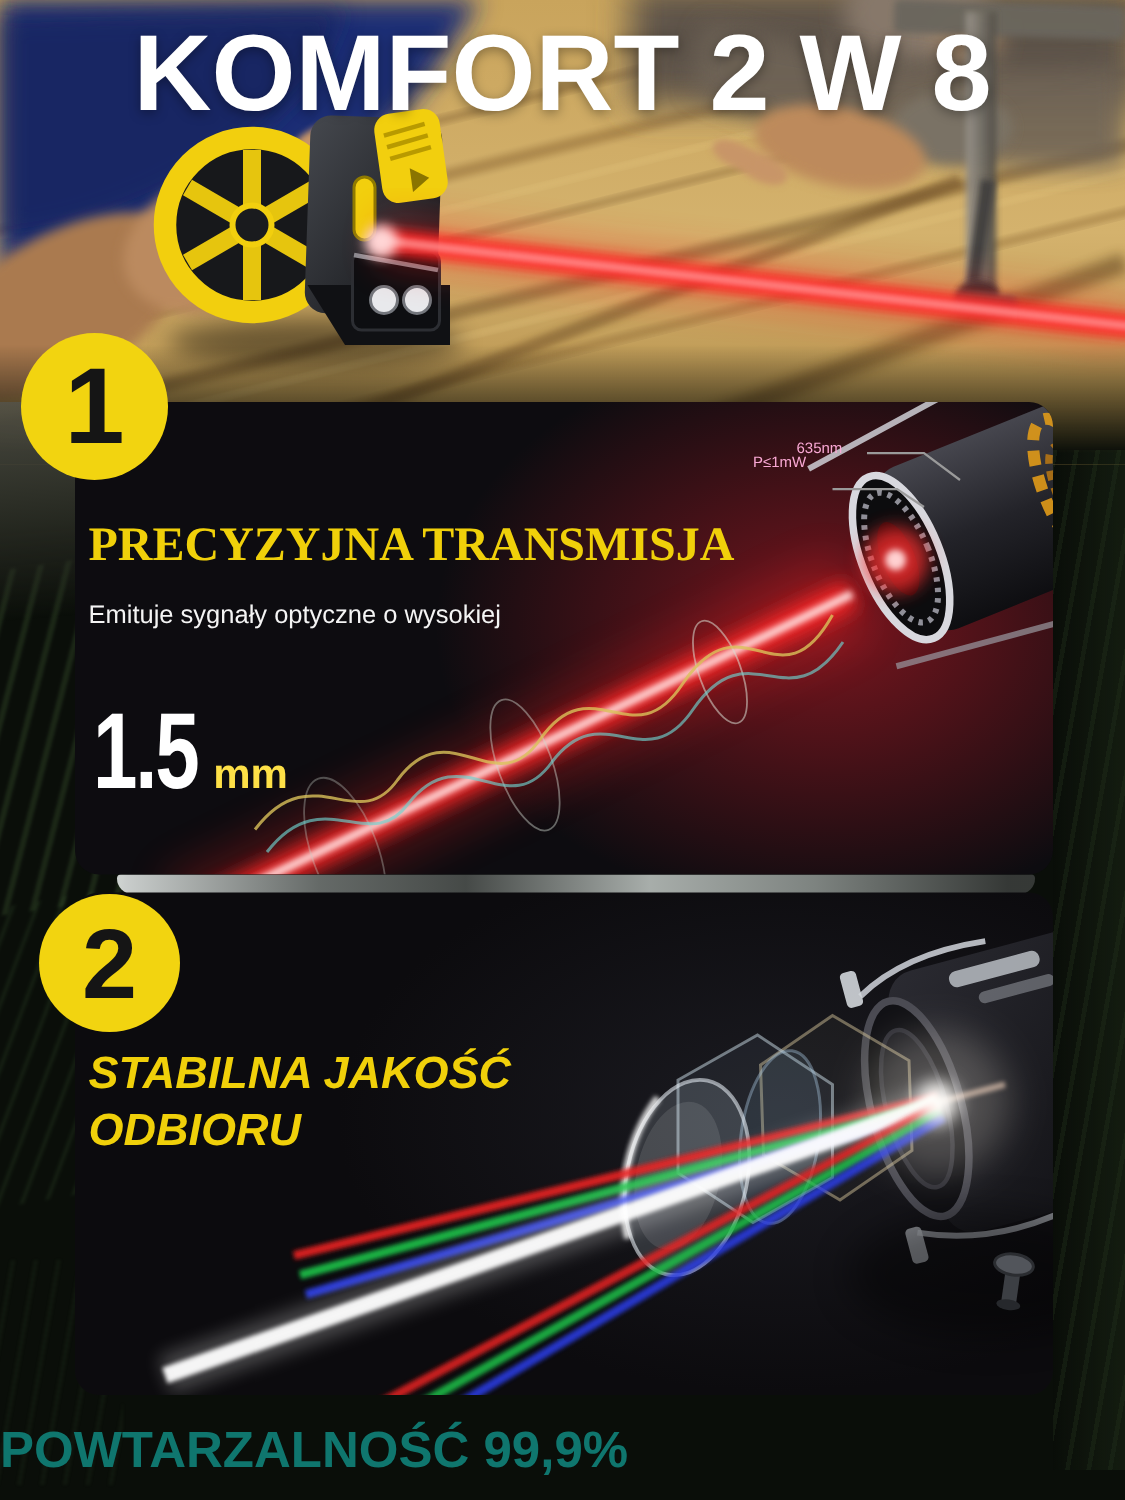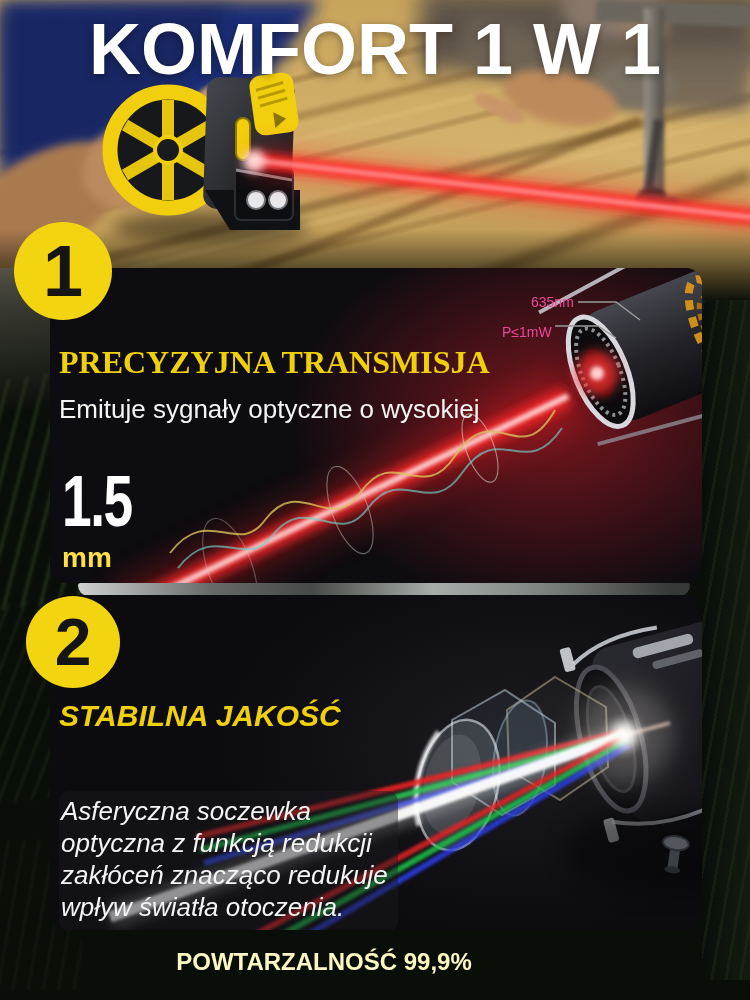--- a/index.html
+++ b/index.html
@@ -39,42 +39,42 @@
   .panel{position:absolute;left:50px;width:652px;border-radius:16px;overflow:hidden;
     background:#0d0c10;z-index:3;}
   .panel-1{top:268px;height:315px;}
   .panel-2{top:595px;height:335px;
     background:radial-gradient(ellipse 420px 260px at 72% 45%, #1b1b21 0%, #0c0b0e 70%);font-style:italic;}
   .panel svg.art{position:absolute;left:0;top:0;}
 
   .sec-title{position:absolute;left:9px;color:#f0d00a;font-weight:bold;z-index:4;white-space:nowrap;}
   .panel-1 .sec-title{top:76px;font-size:32px;font-family:Liberation Serif, serif;}
   .panel-2 .sec-title{top:102px;font-size:30px;line-height:38px;}
-  .sec-body{position:absolute;left:9px;color:#f4f4f4;font-size:26px;z-index:4;white-space:nowrap;}
+  .sec-body{position:absolute;left:9px;color:#f4f4f4;font-size:17px;z-index:4;white-space:nowrap;}
   .panel-1 .sec-body{top:126px;line-height:31px;}
   .panel-2 .sec-body{top:196px;line-height:32px;
     background:rgba(26,26,30,.45);border-radius:10px;padding:4px 10px 8px 2px;}
-  .big-value{position:absolute;left:12px;top:192px;display:flex;align-items:baseline;z-index:4;color:#fff;flex-direction:column;}
+  .big-value{position:absolute;left:12px;top:192px;display:flex;align-items:baseline;z-index:4;color:#fff;}
   .big-value .num{font-size:72px;font-weight:bold;display:inline-block;
     transform:scaleX(.74);transform-origin:left bottom;letter-spacing:-2px;}
   .big-value .unit{font-size:28px;font-weight:bold;margin-left:-14px;color:#fde047;}
 
-  .spec-label{position:absolute;color:#ec4899;font-size:14px;z-index:4;white-space:nowrap;}
+  .spec-label{position:absolute;color:#f9a8d4;font-size:10px;z-index:4;white-space:nowrap;}
   .spec-wavelength{left:481px;top:26px;}
-  .spec-power{left:452px;top:56px;}
+  .spec-power{left:452px;top:35px;}
 
   
   .screen-edge{position:absolute;left:78px;top:583px;width:612px;height:13px;z-index:2;
     border-radius:3px 3px 12px 12px;
     background:linear-gradient(90deg,#e3e7e6 0%,#6f7472 22%,#4c504e 38%,#b9bfbc 58%,#8a908d 76%,#3a3d3b 97%);
     opacity:.9;}
 
   
-  .footer-claim{position:absolute;left:0;top:948px;width:648px;text-align:center;
-    color:#fef9c3;font-size:24px;font-weight:bold;z-index:4;white-space:nowrap;}
+  .footer-claim{position:absolute;left:0;top:948px;width:648px;text-align:left;
+    color:#0f766e;font-size:34px;font-weight:bold;z-index:4;white-space:nowrap;}
 </style>
 </head>
 <body>
 
 <div class="page">
 
   <svg class="photo" width="750" height="310" viewBox="0 0 750 310">
     <defs>
       <linearGradient id="wood" x1="0" y1="0" x2="0" y2="1">
         <stop offset="0" stop-color="#c9a45c"></stop>
@@ -181,21 +181,21 @@
 
     <rect x="0" y="230" width="750" height="80" fill="url(#fade)"></rect>
   </svg>
 
   <div class="bg-streak streak-left-1"></div>
   <div class="bg-streak streak-left-2"></div>
   <div class="bg-streak streak-left-3"></div>
   <div class="bg-streak streak-right"></div>
   <div class="bg-streak olive-left"></div>
 
-  <div class="main-title">KOMFORT 1 W 1</div>
+  <div class="main-title">KOMFORT 2 W 8</div>
 
   <div class="panel panel-1">
     <svg class="art" width="652" height="315" viewBox="0 0 652 315">
       <defs>
         <radialGradient id="glowRed" cx=".5" cy=".5" r=".5">
           <stop offset="0" stop-color="#ff2230" stop-opacity=".45"></stop>
             <stop offset="1" stop-color="#ff2230" stop-opacity="0"></stop>
         </radialGradient>
         <linearGradient id="barrel" x1="0" y1="0" x2="0" y2="1">
           <stop offset="0" stop-color="#46464e"></stop>
@@ -320,26 +320,21 @@
 
       <g transform="translate(625,255) rotate(8)">
         <rect x="-5" y="-4" width="10" height="24" fill="#3c3f44"></rect>
         <ellipse cx="0" cy="-7" rx="13" ry="7" fill="#52555b" stroke="#2b2d31" stroke-width="2"></ellipse>
         <ellipse cx="0" cy="20" rx="8" ry="3.5" fill="#26282c"></ellipse>
       </g>
     </svg>
 
     <div class="sec-title">
       <div>STABILNA JAKOŚĆ</div>
-    </div>
-    <div class="sec-body">
-      <div>Asferyczna soczewka</div>
-      <div>optyczna z funkcją redukcji</div>
-      <div>zakłóceń znacząco redukuje</div>
-      <div>wpływ światła otoczenia.</div>
+      <div>ODBIORU</div>
     </div>
   </div>
 
   <div class="badge badge-1">1</div>
   <div class="badge badge-2">2</div>
 
   <div class="footer-claim">POWTARZALNOŚĆ 99,9%</div>
 
 </div>
 

